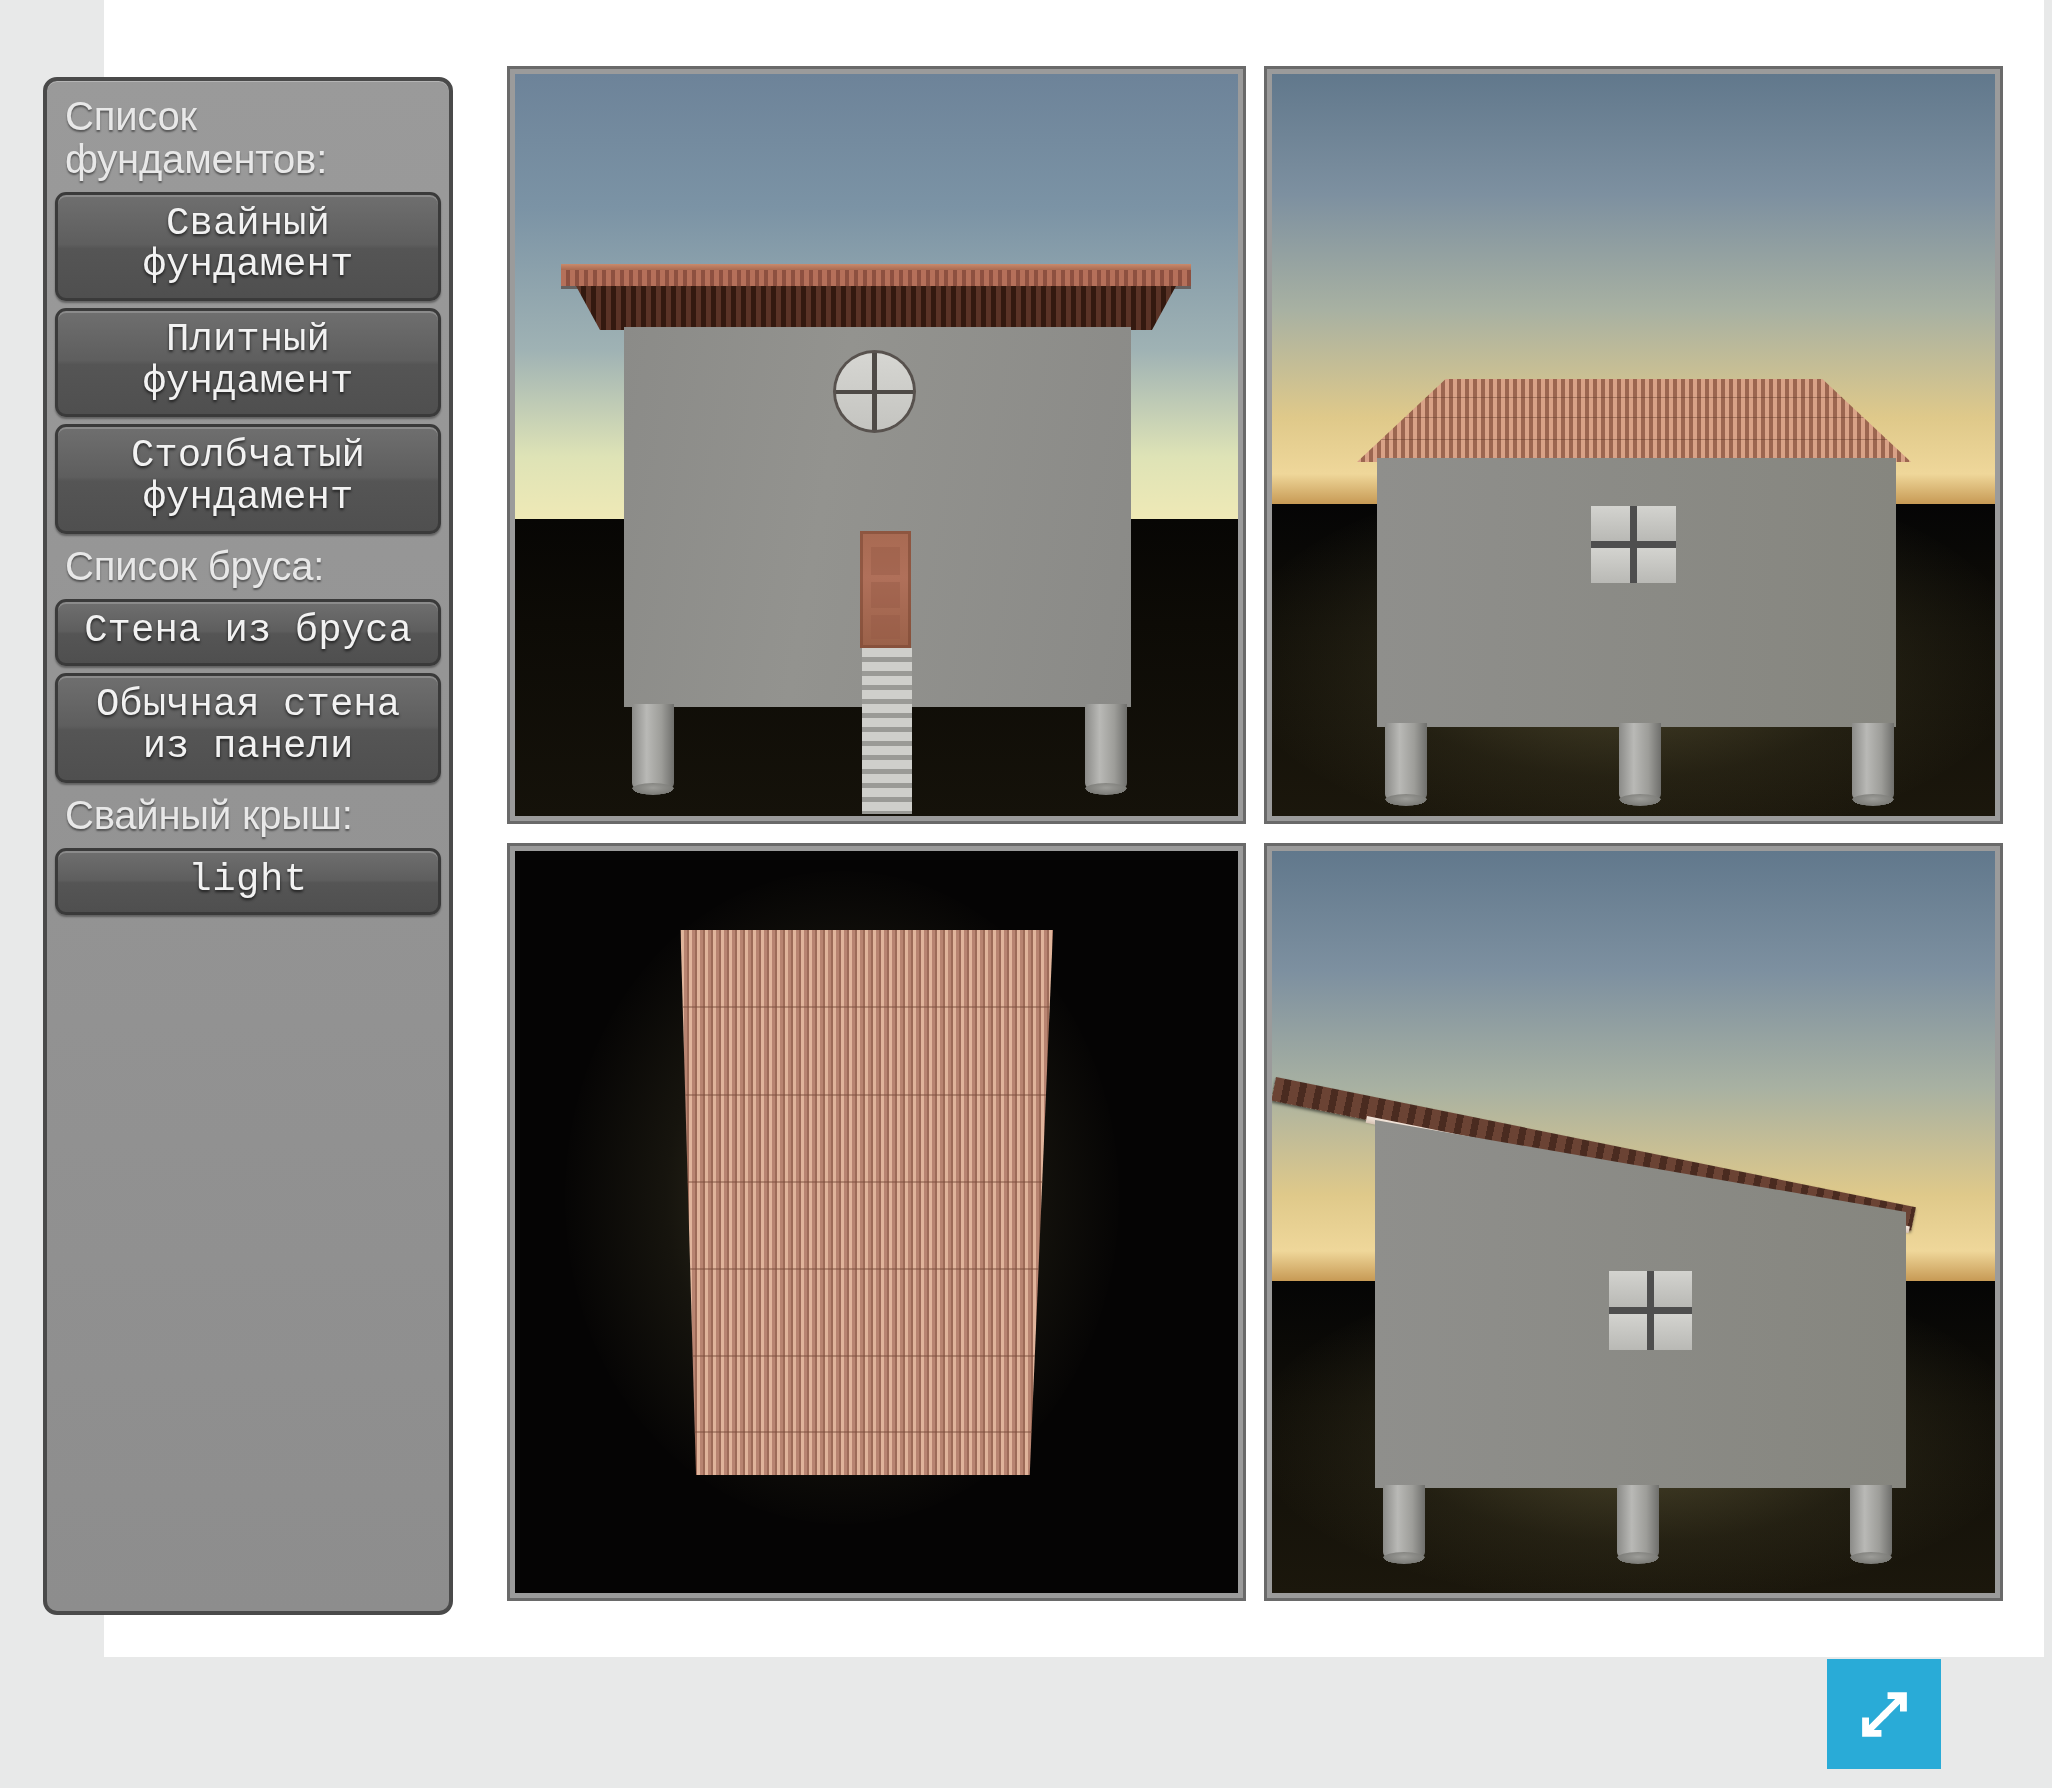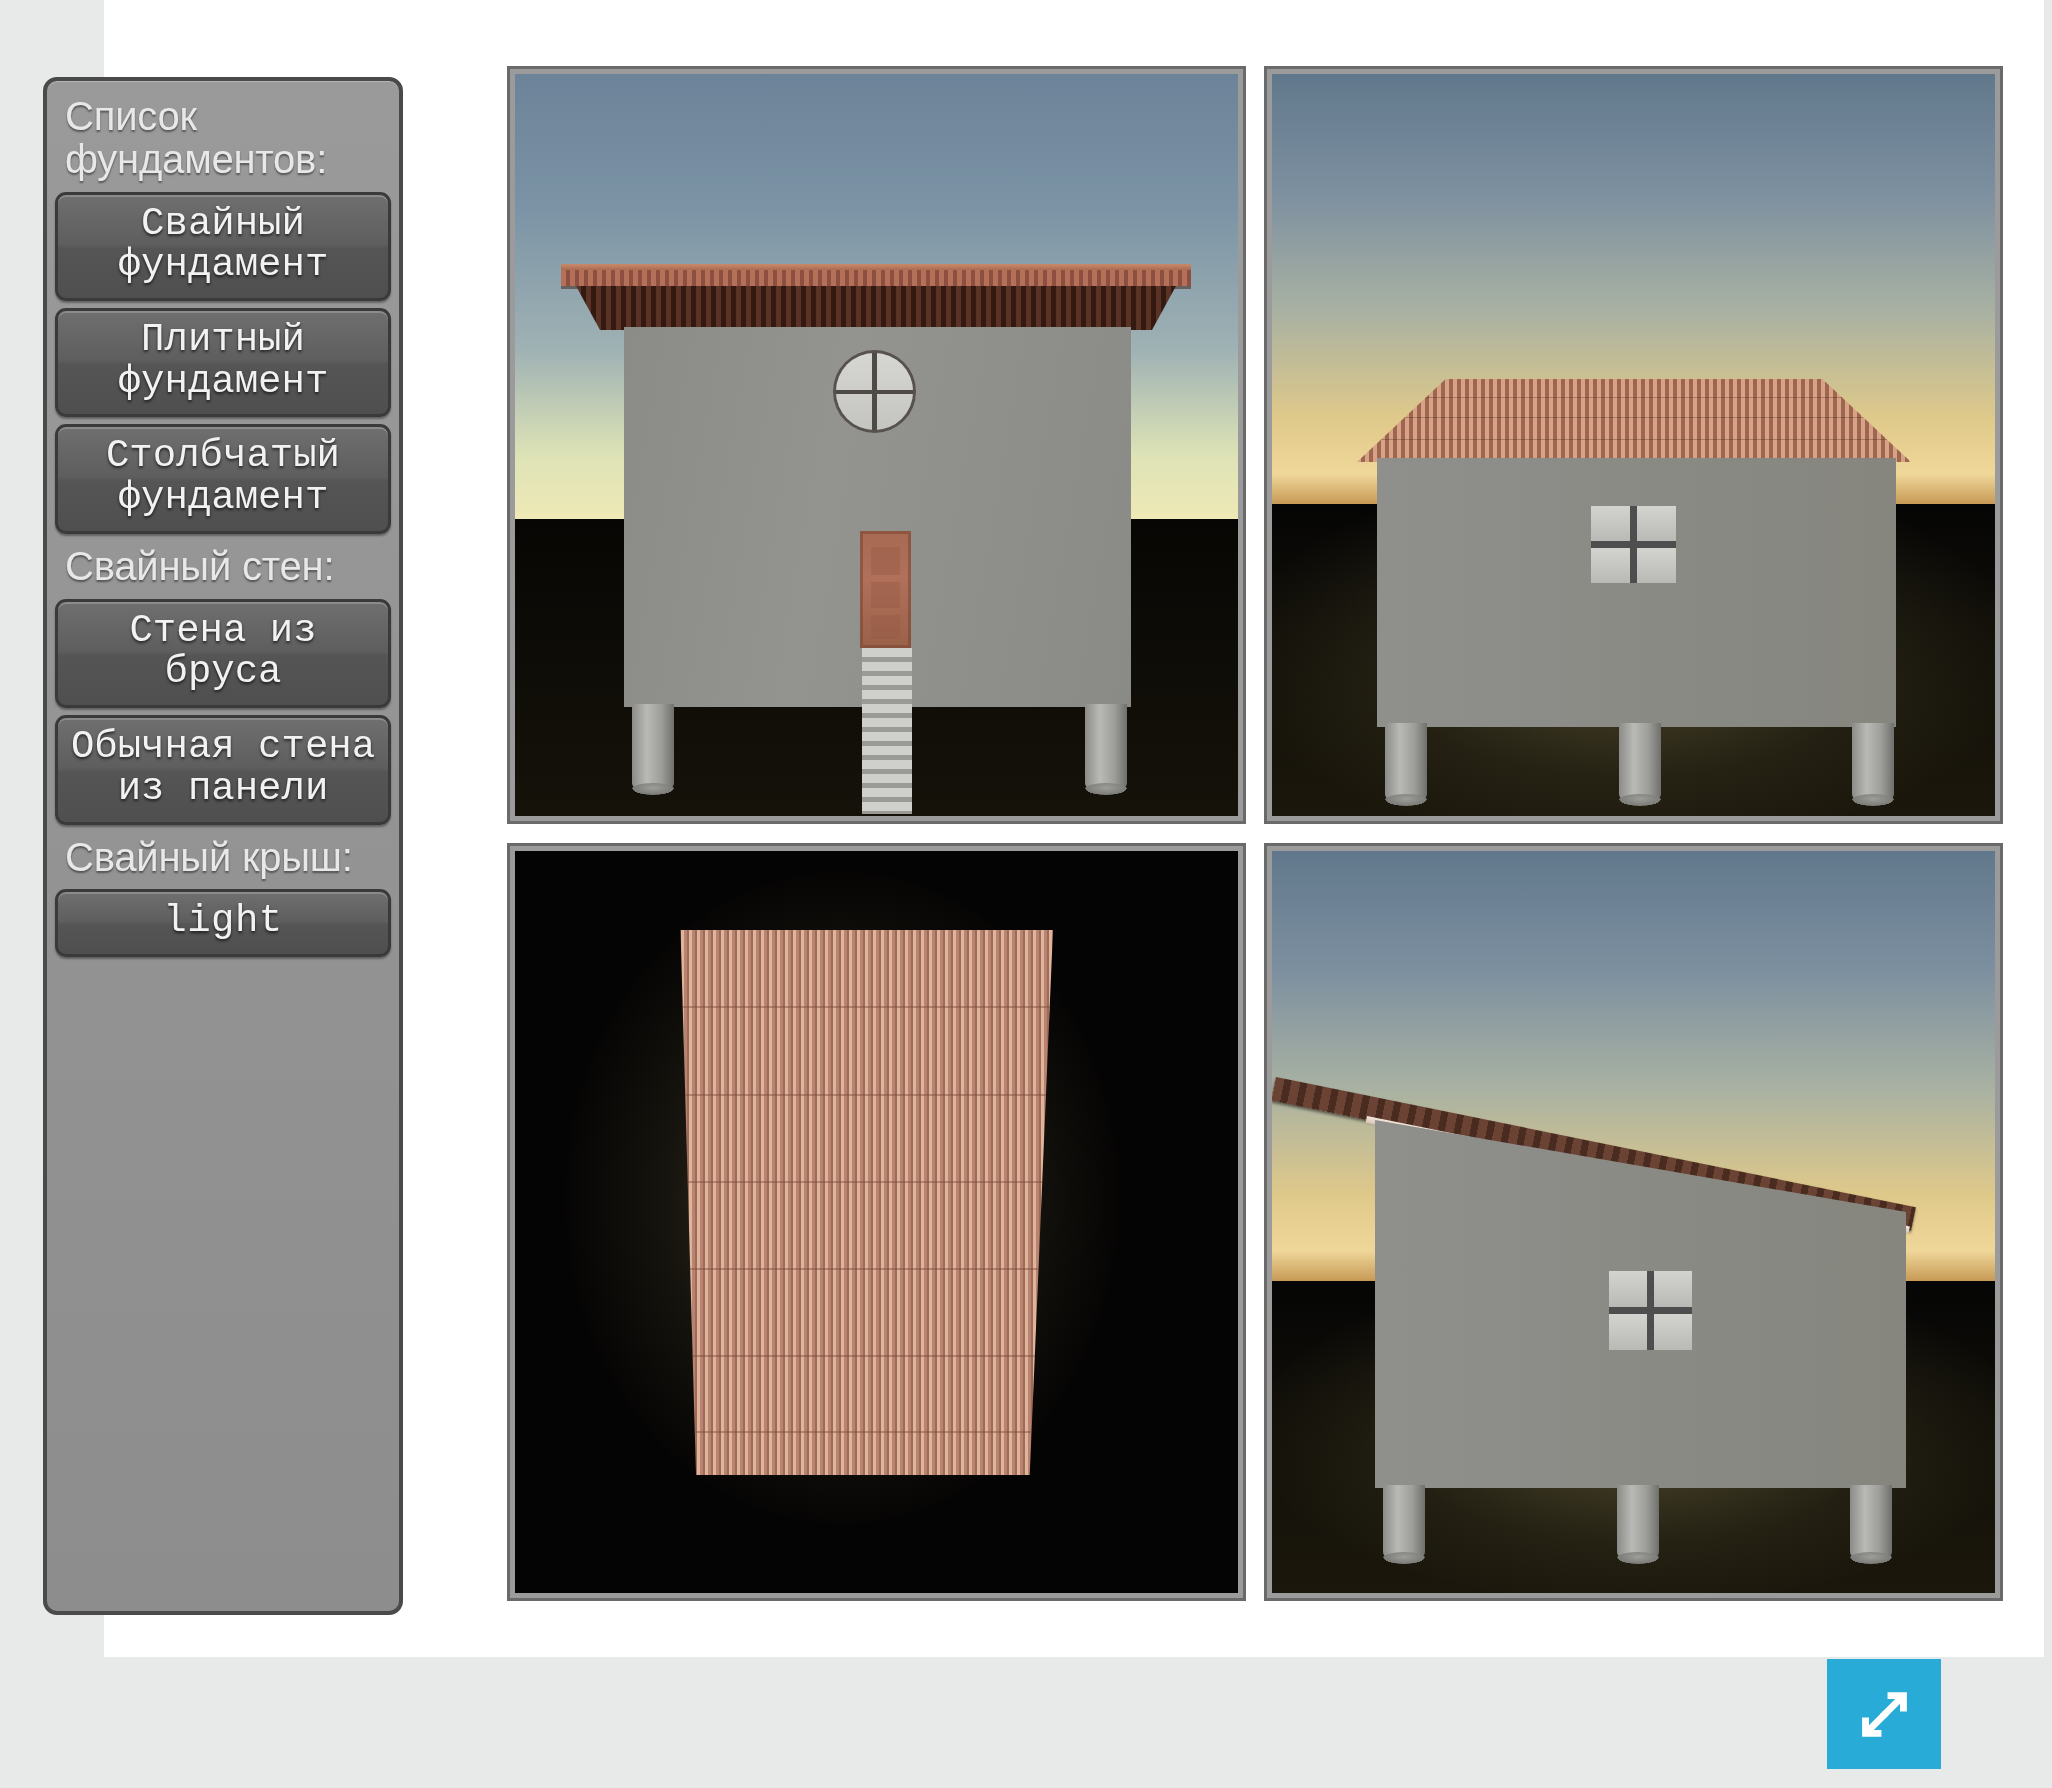--- a/index.html
+++ b/index.html
@@ -17,21 +17,21 @@
     background:#ffffff;
   }
 
   
   .unity-player{
     position:absolute;left:0px;top:0px;width:1940px;height:1604px;
   }
 
   
   .sidebar{
-    position:absolute;left:-61px;top:77px;width:360px;height:1538px;
+    position:absolute;left:-61px;top:77px;width:410px;height:1538px;
     background:linear-gradient(180deg,#9a9a9a 0%,#8d8d8d 100%);
     border:4px solid #4a4a4a;
     border-radius:14px;
     box-shadow:inset 0 1px 0 #b5b5b5;
     box-sizing:border-box;
     padding:10px 8px 10px 8px;
   }
   .section-label{
     color:#e8e8e8;
     font-size:40px;
@@ -162,21 +162,21 @@
         <div class="section-label">Список
 фундаментов:</div>
 
         <div class="btn">Свайный
 фундамент</div>
         <div class="btn">Плитный
 фундамент</div>
         <div class="btn">Столбчатый
 фундамент</div>
 
-        <div class="section-label">Свайный стен:</div>
+        <div class="section-label">Список бруса:</div>
 
         <div class="btn">Стена из бруса</div>
         <div class="btn">Обычная стена
 из панели</div>
 
         <div class="section-label">Свайный крыш:</div>
 
         <div class="btn latin">light</div>
       </div>
 

